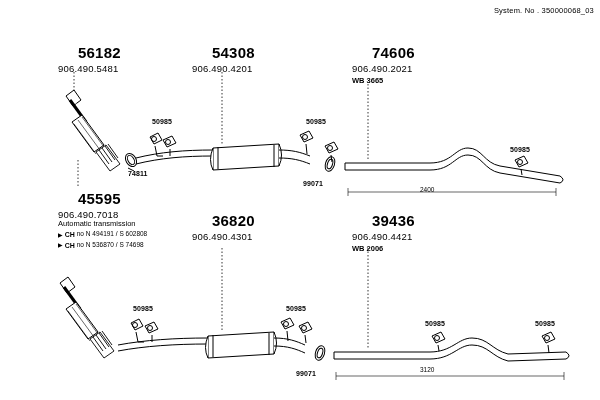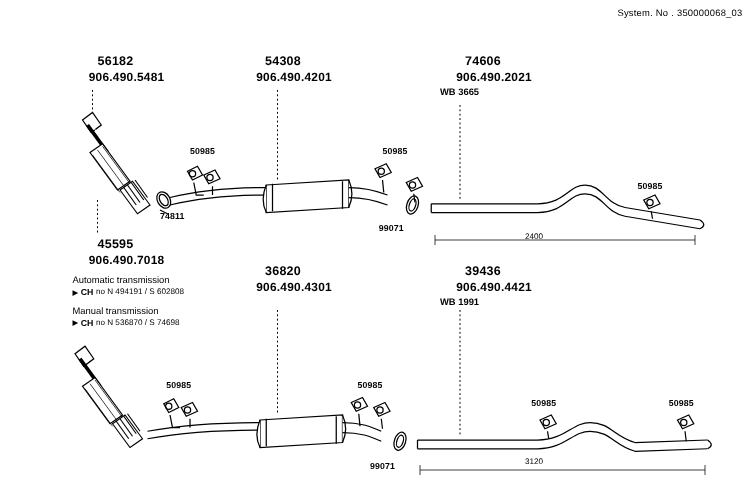--- a/index.html
+++ b/index.html
@@ -13,22 +13,22 @@
   }
   .abs{position:absolute;}
   #system-no{
     right:6px;top:6px;
     font-size:7.5px;
     letter-spacing:.2px;
     white-space:nowrap;
     margin-left:38px;
   }
   .part-block{font-size:8px;line-height:1.25;}
-  .part-block .code{font-weight:bold;font-size:10px;letter-spacing:.2px;padding-left:20px;}
-  .part-block .num{font-weight:bold;font-size:9.5px;letter-spacing:.2px;margin-left:13px;}
+  .part-block .code{font-weight:bold;font-size:15px;letter-spacing:.2px;padding-left:20px;}
+  .part-block .num{font-weight:normal;font-size:9.5px;letter-spacing:.2px;}
   .part-block .sub{font-weight:bold;font-size:7.5px;margin-top:1px;}
   .callout{font-size:7px;font-weight:bold;letter-spacing:.1px;}
   .smalltag{font-size:6.5px;}
   .note{font-size:7px;line-height:1.35;}
   .note .hdr{font-size:7.5px;}
   .note .line{display:flex;align-items:center;gap:2px;margin-top:1px;}
   .arrow{font-size:6px;line-height:1;}
   svg{position:absolute;left:0;top:0;}
   .dimtxt{font-size:6.5px;}
 </style>
@@ -62,31 +62,30 @@
 </div>
 
 <div class="abs part-block" style="left:192px;top:212px;">
   <div class="code">36820</div>
   <div class="num">906.490.4301</div>
 </div>
 
 <div class="abs part-block" style="left:352px;top:212px;">
   <div class="code">39436</div>
   <div class="num">906.490.4421</div>
-  <div class="sub">WB 1991</div>
+  <div class="sub">WB 2006</div>
 </div>
 
 <div class="abs note" style="left:58px;top:219px;width:150px;">
   <div class="hdr">Automatic transmission</div>
   <div class="line">
     <span class="arrow">▶</span>
     <span style="font-weight:bold;font-size:7px;">CH</span>
     <span class="smalltag">no N 494191 / S 602808</span>
   </div>
-  <div class="hdr" style="margin-top:4px;">Manual transmission</div>
   <div class="line">
     <span class="arrow">▶</span>
     <span style="font-weight:bold;font-size:7px;">CH</span>
     <span class="smalltag">no N 536870 / S 74698</span>
   </div>
 </div>
 
 <div class="abs callout" style="left:152px;top:118px;"><span>50985</span></div>
 <div class="abs callout" style="left:306px;top:118px;"><span>50985</span></div>
 <div class="abs callout" style="left:510px;top:146px;"><span>50985</span></div>

